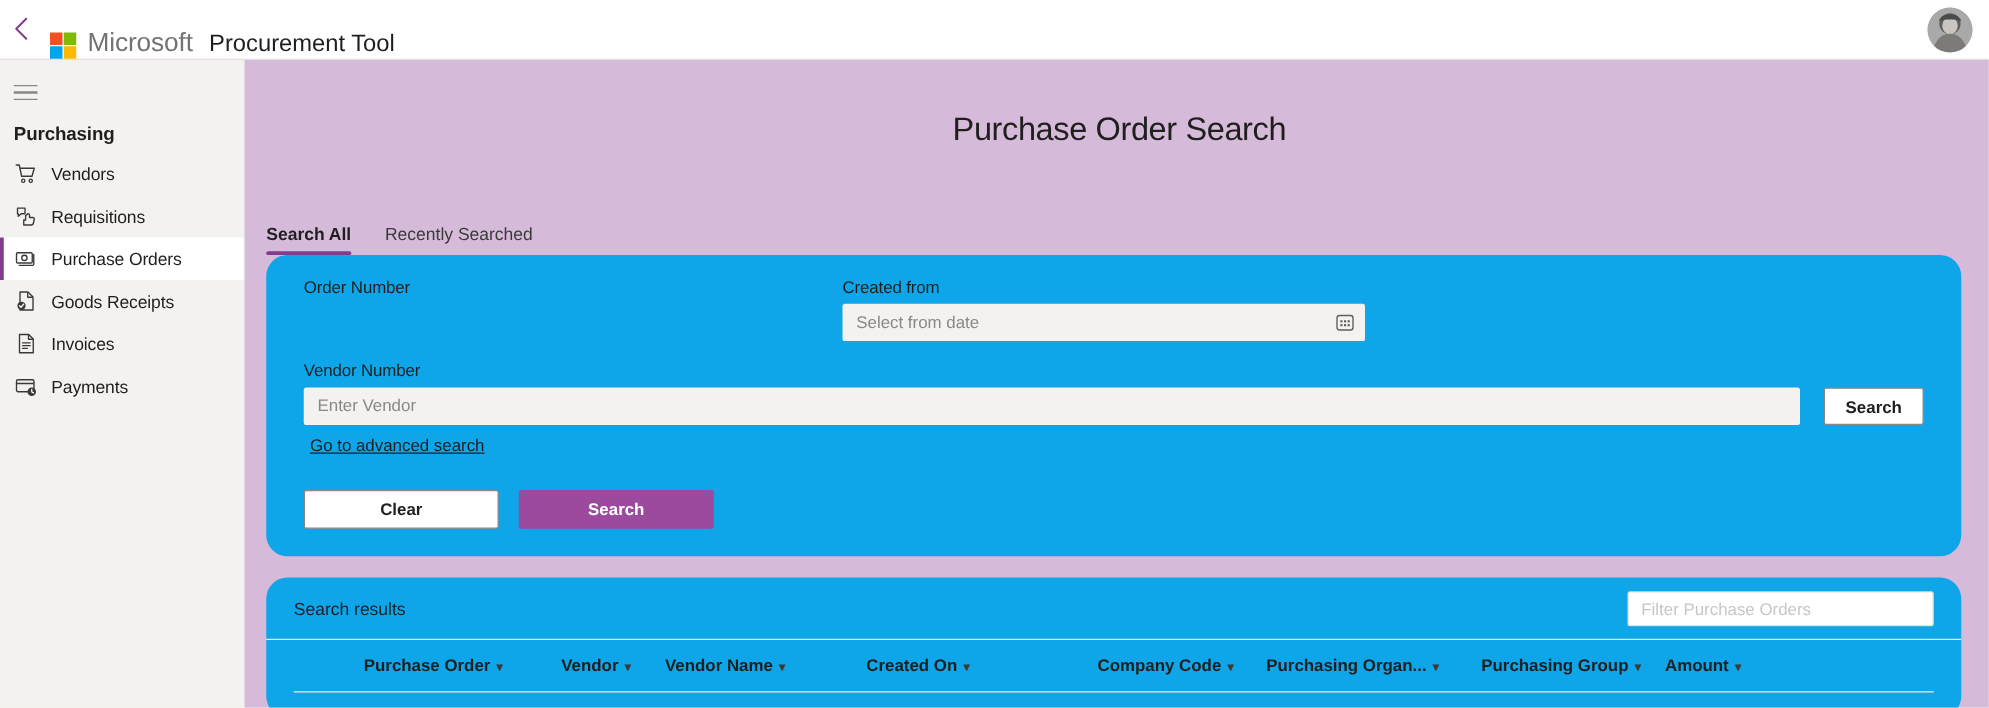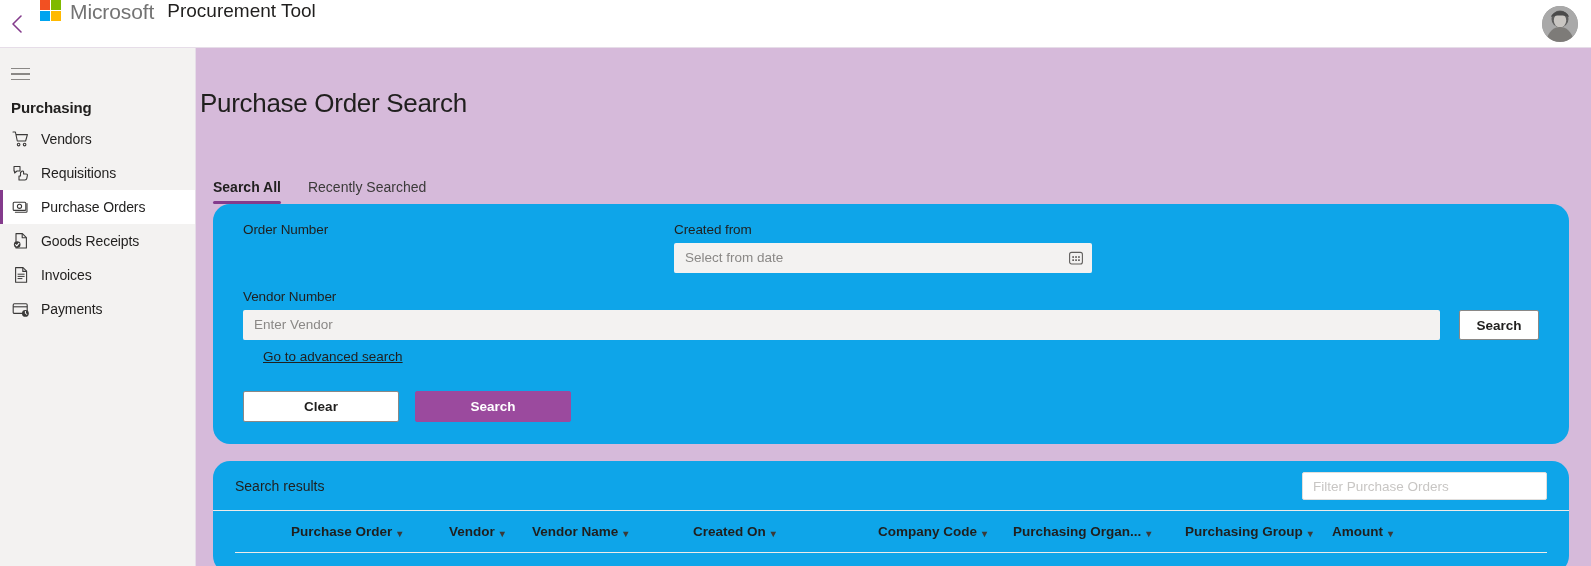--- a/index.html
+++ b/index.html
@@ -11,21 +11,21 @@
     font-family: "Liberation Sans", sans-serif;
     background: #ffffff;
   }
 
   
   .topbar {
     position: absolute; top: 0; left: 0;
     width: 1591px; height: 48px;
     background: #ffffff;
     border-bottom: 1px solid #e6dde8;
-    display: flex; align-items: flex-start;
+    display: flex; align-items: flex-end;
   }
   .back-chevron {
     width: 34px; height: 48px;
     display: flex; align-items: center; justify-content: center;
     cursor: pointer;
   }
   .back-chevron svg { display:block; }
   .ms-logo {
     width: 21px; height: 21px;
     display: grid;
@@ -98,21 +98,21 @@
 
   
   .main {
     position: absolute; top: 48px; left: 196px;
     width: 1395px; height: 518px;
     background: #d6bada;
     overflow: hidden;
   }
   .page-title {
     font-size: 26px; color: #201f1e; font-weight: 400;
-    margin: 40px 0 0 4px; letter-spacing: -0.3px;
+    margin: 40px 0 0 4px; letter-spacing: -0.3px; text-align: center;
   }
   .tabs {
     display: flex; margin: 20px 0 0 17px; gap: 27px;
   }
   .tab {
     font-size: 14px; color: #3b3a39; padding-bottom: 9px;
     cursor: pointer; position: relative; margin-top: 40px;
   }
   .tab.active { font-weight: 700; color: #201f1e; }
   .tab.active::after {
@@ -167,21 +167,21 @@
     height: 30px; min-width: 80px;
     background: #ffffff;
     border: 1px solid #8a8886;
     border-radius: 2px;
     font-size: 13.5px; color: #201f1e; font-weight: 600;
     cursor: pointer;
     font-family: "Liberation Sans", sans-serif;
   }
   .adv-link {
     display: inline-block;
-    margin-top: 9px; margin-left: 20px;
+    margin-top: 9px; margin-left: 5px;
     font-size: 13.5px; color: #201f1e;
     text-decoration: underline; cursor: pointer;
   }
   .actions { display: flex; gap: 16px; margin-top: 26px; }
   .btn {
     height: 31px; width: 156px;
     border-radius: 2px; font-size: 13.5px; font-weight: 600;
     cursor: pointer;
     font-family: "Liberation Sans", sans-serif;
   }

